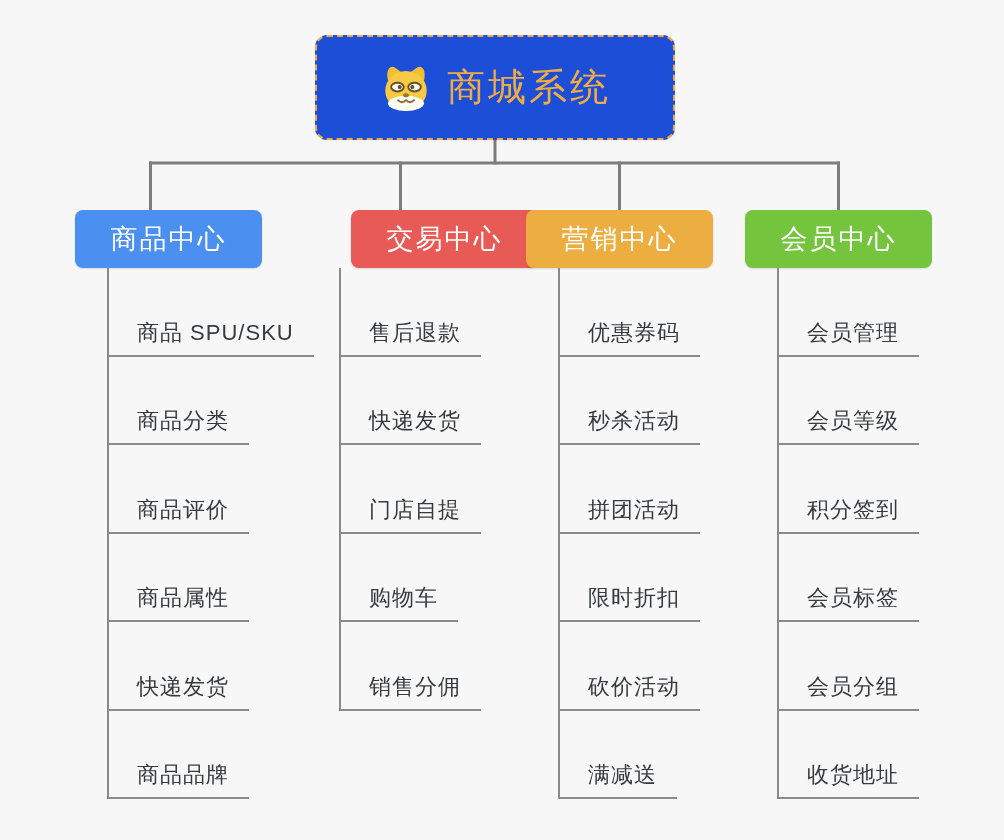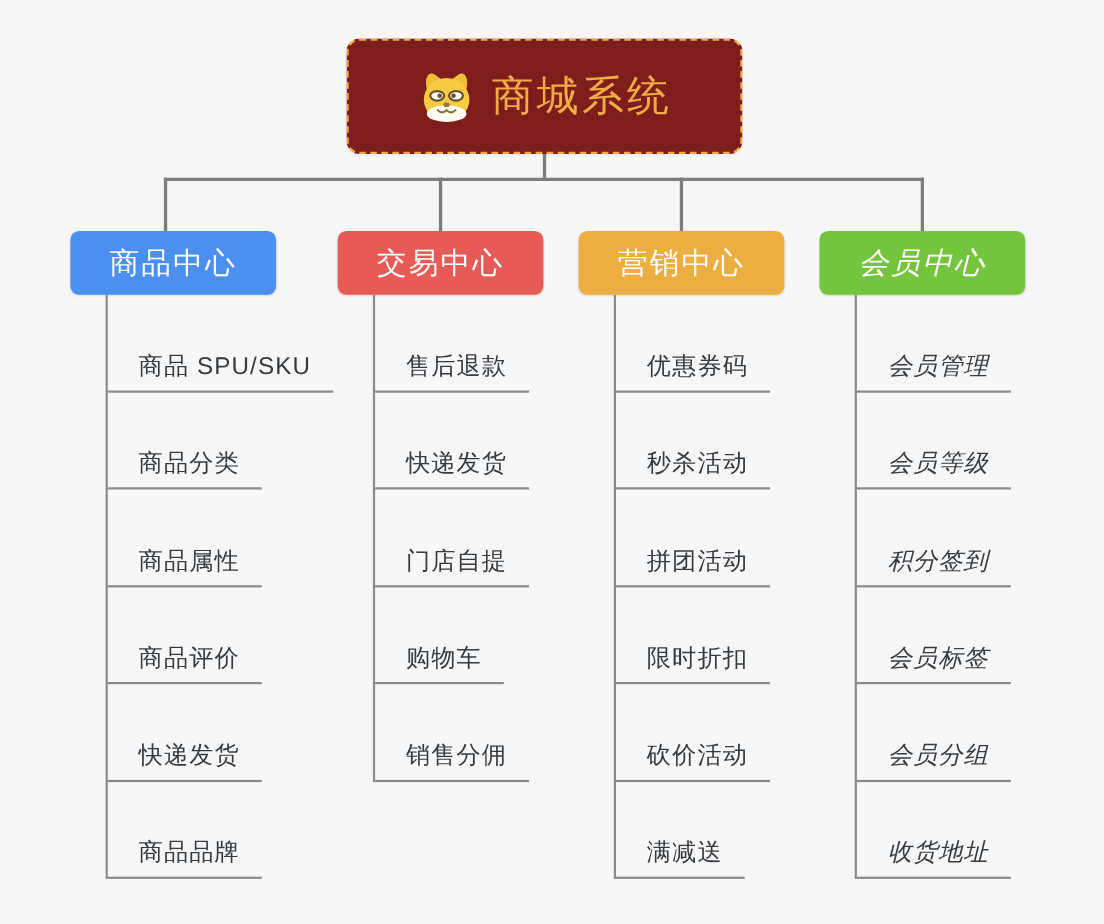--- a/index.html
+++ b/index.html
@@ -9,41 +9,41 @@
     background: var(--bg, #f7f7f7);
     font-family:"Liberation Sans","DejaVu Sans",sans-serif;
     overflow:hidden;
   }
   .connectors { position:absolute; left:0; top:0; width:1004px; height:840px; }
 
   
   .root-node {
     position:absolute; left:315px; top:35px;
     width:360px; height:105px;
-    background:#7f1d1d;
+    background:#1d4ed8;
     border:2px dashed var(--root-border, #f0a848);
     border-radius:12px;
     box-sizing:border-box;
     display:flex; align-items:center; justify-content:center; gap:14px;
     box-shadow:0 1px 3px rgba(0,0,0,0.04);
   }
   .root-title {
     font-size:38px;
     color:var(--root-text, #f0ac44);
     letter-spacing:3px;
     white-space:nowrap;
   }
   .dog { width:54px; height:52px; flex:0 0 auto; }
 
   
   .branch-col { position:absolute; top:210px; }
-  #branches .branch-col:nth-of-type(1) { left:64px; }
+  #branches .branch-col:nth-of-type(1) { left:75px; }
   #branches .branch-col:nth-of-type(2) { left:307px; }
   #branches .branch-col:nth-of-type(3) { left:526px;font-family:Liberation Mono, monospace; }
-  #branches .branch-col:nth-of-type(4) { left:745px;font-style:italic; }
+  #branches .branch-col:nth-of-type(4) { left:745px; }
 
   .branch-head {
     width:187px; height:58px;
     border-radius:8px;
     display:flex; align-items:center; justify-content:center;
     box-shadow:0 1px 2px rgba(0,0,0,0.12);
   }
   .branch-label {
     color:#ffffff; font-size:27px; letter-spacing:2px; white-space:nowrap;
   }
@@ -105,36 +105,36 @@
         <span class="branch-label">商品中心</span>
       </div>
       <div class="branch-items">
           <div class="sub-item">
             <span class="sub-label">商品 SPU/SKU</span>
           </div>
           <div class="sub-item">
             <span class="sub-label">商品分类</span>
           </div>
           <div class="sub-item">
+            <span class="sub-label">商品评价</span>
+          </div>
+          <div class="sub-item">
             <span class="sub-label">商品属性</span>
           </div>
           <div class="sub-item">
-            <span class="sub-label">商品评价</span>
-          </div>
-          <div class="sub-item">
             <span class="sub-label">快递发货</span>
           </div>
           <div class="sub-item">
             <span class="sub-label">商品品牌</span>
           </div>
         </div>
     </div>
 
     <div class="branch-col">
-      <div class="branch-head" style="background: rgb(232, 90, 86);">
+      <div class="branch-head" style="background: rgb(232, 90, 86); margin-left: 44px;">
         <span class="branch-label">交易中心</span>
       </div>
       <div class="branch-items">
           <div class="sub-item">
             <span class="sub-label">售后退款</span>
           </div>
           <div class="sub-item">
             <span class="sub-label">快递发货</span>
           </div>
           <div class="sub-item">

